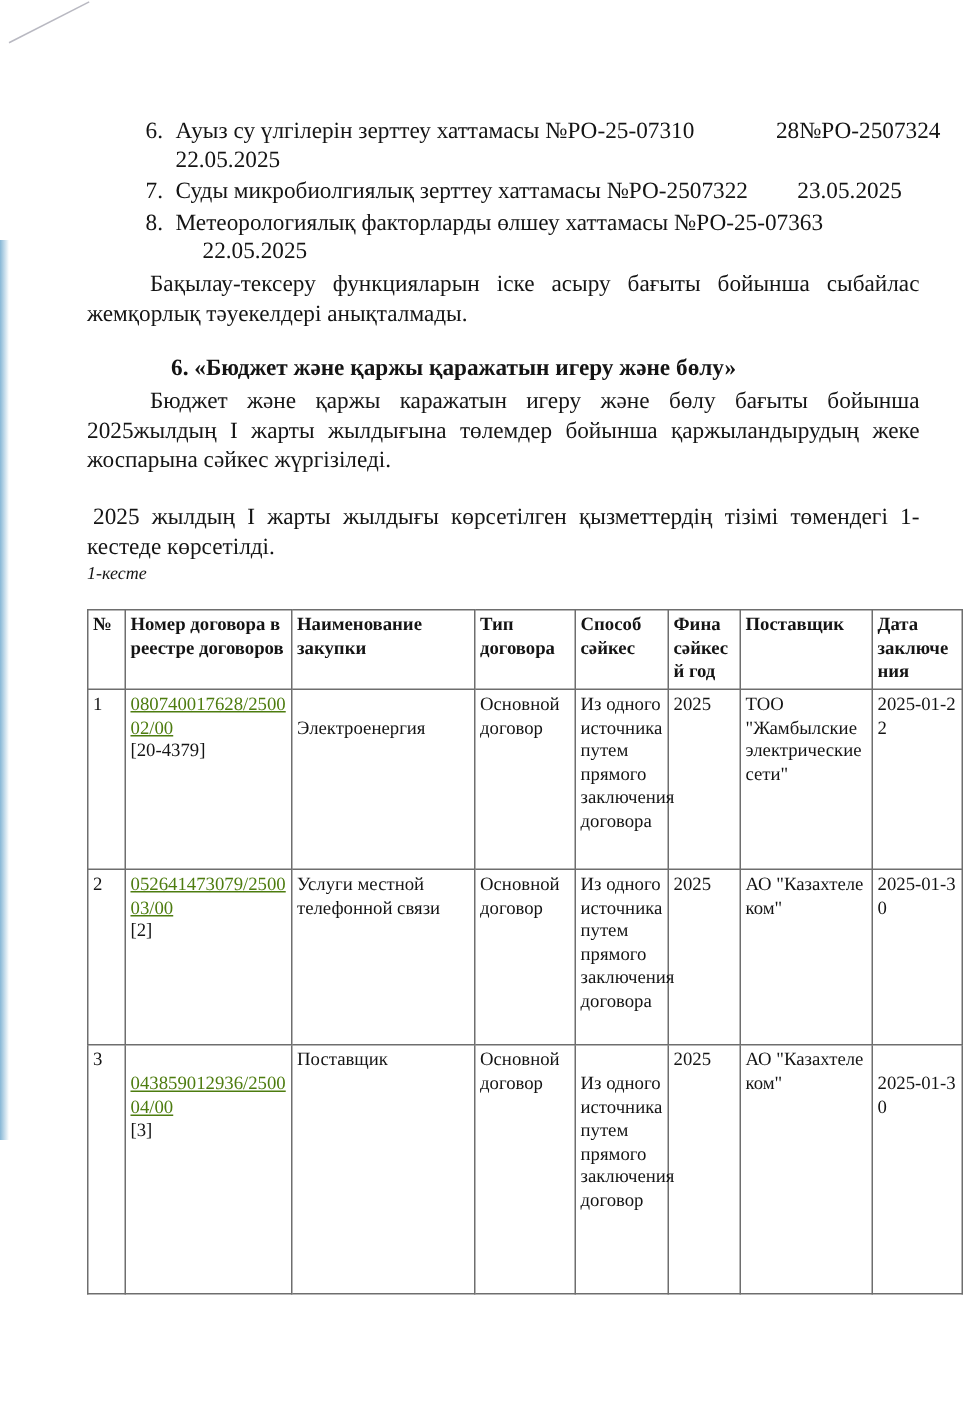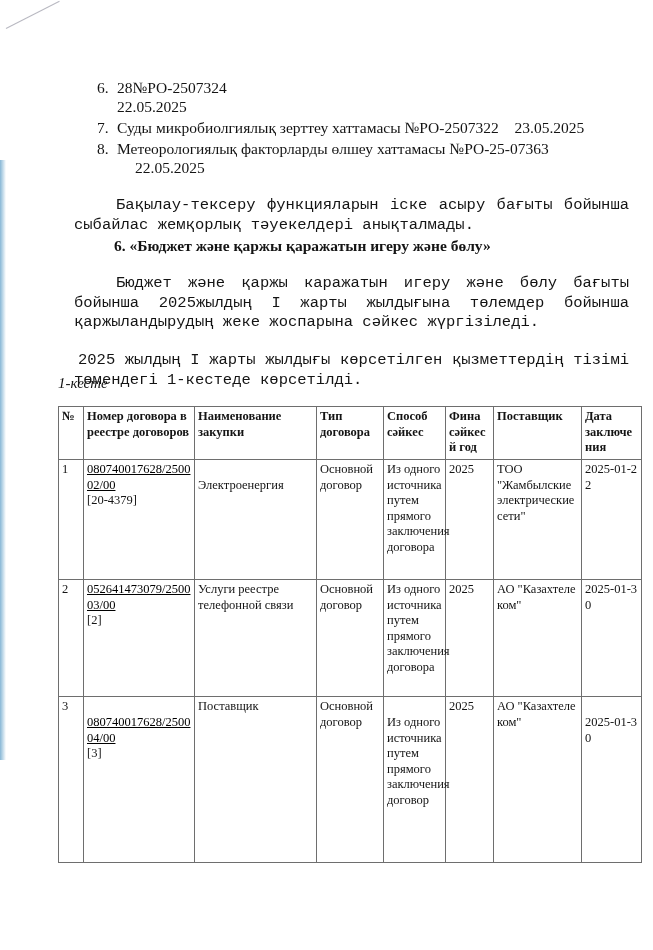--- a/index.html
+++ b/index.html
@@ -20,63 +20,64 @@
   }
   .list {
     position: absolute; left: 97px; top: 78px; width: 530px;
     font-size: 15.5px; line-height: 19px; margin: 0; padding: 0; list-style: none;
   }
   .list li { position: relative; padding-left: 20px; margin-bottom: 2px; }
   .list li .num { position: absolute; left: 0; top: 0; }
   .list li .row { display: flex; justify-content: space-between; }
   .p {
     position: absolute; left: 58px; width: 555px; font-size: 15.5px; line-height: 19.5px;
-    text-align: justify; margin: 16px; font-family: Liberation Mono, monospace;
+    text-align: justify; margin: 0;
   }
   .p .indent { display: inline-block; width: 42px; }
   .heading {
     position: absolute; left: 100px; top: 223px; font-size: 15.5px; font-weight: bold; margin: 14px;
   }
   .caption {
-    position: absolute; left: 58px; top: 375px; font-size: 15px; font-style: italic; margin: 0;
+    position: absolute; left: 58px; top: 375px; font-size: 12px; font-style: italic; margin: 0;
   }
   table.contracts {
     position: absolute; left: 58px; top: 406px; width: 553px;
     border-collapse: collapse; font-size: 12.5px; line-height: 15.5px;
     table-layout: fixed;
   }
   table.contracts th, table.contracts td {
     border: 1px solid #6e6e6e; vertical-align: top; padding: 2px 3px; text-align: left;
   }
   table.contracts th { font-weight: bold; height: 48px; }
   table.contracts tr.r1 td { height: 99px; }
   table.contracts tr.r2 td { height: 112px; }
   table.contracts tr.r3 td { height: 145px; }
-  .link { color: #000000; text-decoration: underline; text-align: center; }
+  .link { color: #4d7c0f; text-decoration: underline; text-align: center; }
   .just { text-align: justify; }
   .pad-top { padding-top: 18px !important; }
 </style>
 </head>
 <body>
 
 <div class="scan-edge"></div>
 <div class="scan-line"></div>
 
 <ul class="list">
   <li>
     <span class="num">6.</span>
     <div class="row">
+      <span>Ауыз су үлгілерін зерттеу хаттамасы №РО-25-07310</span>
       <span>28№РО-2507324</span>
     </div>
     <div>22.05.2025</div>
   </li>
   <li>
     <span class="num">7.</span>
     <span>Суды микробиолгиялық зерттеу хаттамасы №РО-2507322</span>
-    <span style="margin-left:12px">23.05.2025</span>
+    <span style="margin-left:29px">23.05.2025</span>
   </li>
   <li>
     <span class="num">8.</span>
     <span>Метеорологиялық факторларды өлшеу хаттамасы №РО-25-07363</span>
     <span style="margin-left:18px">22.05.2025</span>
   </li>
 </ul>
 
 <p class="p" style="top:180px"><span class="indent"></span><span>Бақылау-тексеру функцияларын іске асыру бағыты бойынша сыбайлас жемқорлық тәуекелдері анықталмады.</span></p>
 
@@ -124,31 +125,31 @@
       <td>2025</td>
       <td>ТОО "Жамбылские электрические сети"</td>
       <td style="word-break:break-all">2025-01-22</td>
     </tr>
     <tr class="r2">
       <td>2</td>
       <td>
         <a class="link" style="word-break:break-all">052641473079/250003/00</a><br>
         <span>[2]</span>
       </td>
-      <td class="just">Услуги реестре телефонной связи</td>
+      <td class="just">Услуги местной телефонной связи</td>
       <td>Основной договор</td>
       <td class="just">Из одного источника путем прямого заключения договора</td>
       <td>2025</td>
       <td style="word-break:break-all">АО "Казахтелеком"</td>
       <td style="word-break:break-all">2025-01-30</td>
     </tr>
     <tr class="r3">
       <td>3</td>
       <td class="pad-top">
-        <a class="link" style="word-break:break-all">080740017628/250004/00</a><br>
+        <a class="link" style="word-break:break-all">043859012936/250004/00</a><br>
         <span>[3]</span>
       </td>
       <td>Поставщик</td>
       <td>Основной договор</td>
       <td class="just pad-top">Из одного источника путем прямого заключения договор</td>
       <td>2025</td>
       <td style="word-break:break-all">АО "Казахтелеком"</td>
       <td class="pad-top" style="word-break:break-all">2025-01-30</td>
     </tr>
   </tbody>

